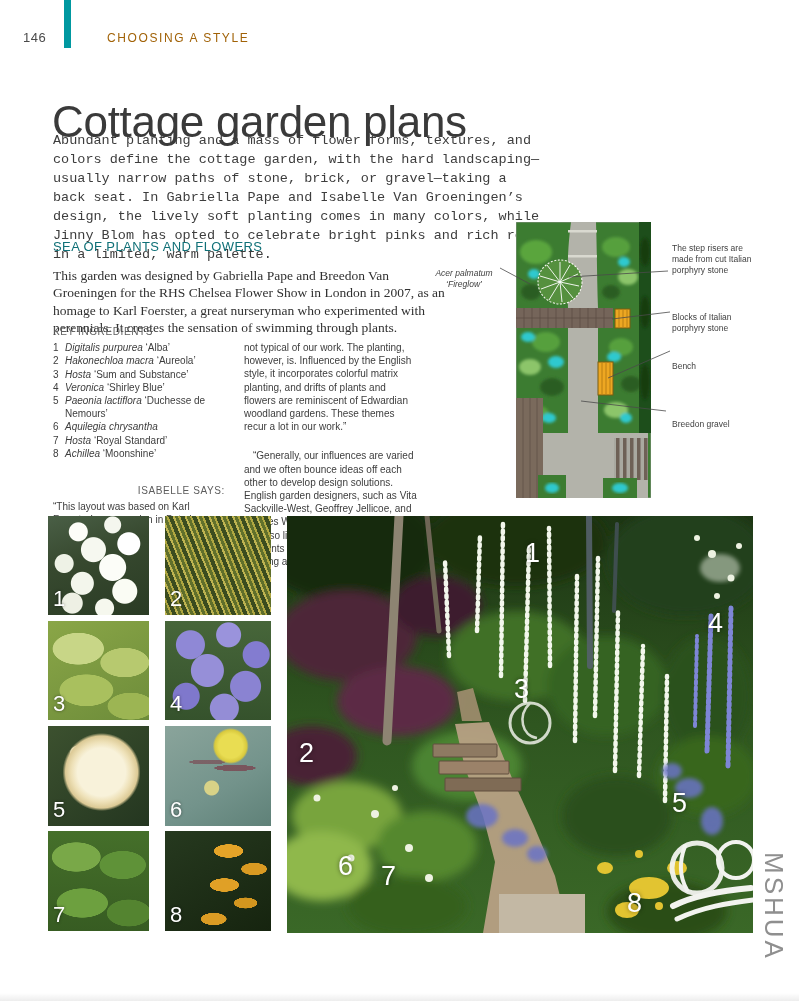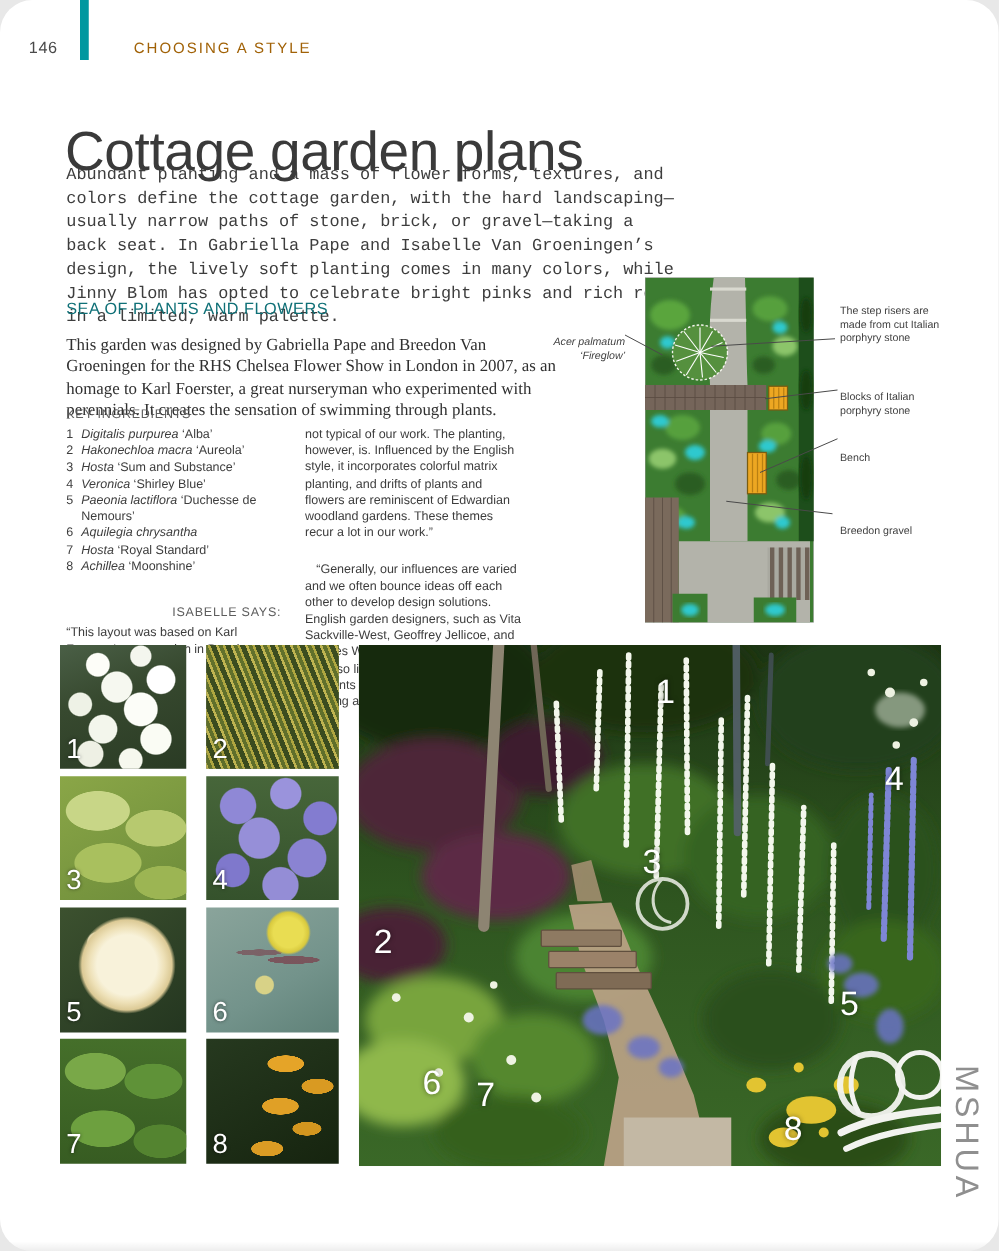--- a/index.html
+++ b/index.html
@@ -1,17 +1,17 @@
 <!DOCTYPE html>
 <html><head>
 <meta charset="utf-8">
 <style>
   html,body{margin:0;padding:0;background:#e8e8e8;}
   .page{position:relative;width:799px;height:1001px;background:#ffffff;overflow:hidden;
-        font-family:"Liberation Sans",sans-serif;color:#3e3e3e;border-radius:26px;}
+        font-family:"Liberation Sans",sans-serif;color:#3e3e3e;}
   .page-edge{position:absolute;left:0;bottom:0;width:100%;height:8px;
         background:linear-gradient(rgba(0,0,0,0),rgba(0,0,0,0.07));}
 
   
   .folio{position:absolute;left:23px;top:30px;font-size:13px;color:#4a4a4a;letter-spacing:.5px;}
   .teal-bar{position:absolute;left:64px;top:0;width:7px;height:48px;background:#0098a0;}
   .running-head{position:absolute;left:79px;top:31px;font-size:12px;color:#a16207;letter-spacing:1.6px;margin-left:28px;}
 
   .title{position:absolute;left:52px;top:68px;font-size:44px;font-weight:400;color:#3a3a3a;letter-spacing:-.3px;}
   .intro{position:absolute;left:53px;top:117px;width:487px;font-size:13.5px;line-height:19px;color:#3d3d3d;font-family:Liberation Mono, monospace;}
@@ -30,21 +30,21 @@
   .isabelle-head{margin-top:24px;text-align:right;}
   .quote{margin:0;}
   .midcol{position:absolute;left:228px;top:325px;width:208px;font-size:10px;line-height:13.2px;color:#3d3d3d;}
   .midcol p{margin:16px;}
   .midcol p.p2{text-indent:9px;}
 
   
   .plan-svg{position:absolute;left:516px;top:222px;width:135px;height:276px;}
   .ann-svg{position:absolute;left:430px;top:220px;width:369px;height:290px;pointer-events:none;}
   .plan-label{position:absolute;font-size:8.5px;line-height:11px;color:#3f3f3f;margin-top:16px;}
-  .lab-acer{left:428px;top:252px;width:72px;text-align:right;font-style:italic;}
+  .lab-acer{left:428px;top:252px;width:72px;text-align:center;font-style:italic;}
   .lab-risers{left:672px;top:227px;width:82px;}
   .lab-blocks{left:672px;top:296px;width:92px;}
   .lab-bench{left:672px;top:345px;width:60px;}
   .lab-gravel{left:672px;top:403px;width:92px;}
 
   
   .thumb{position:absolute;overflow:hidden;}
   .tnum{position:absolute;left:5px;bottom:3px;color:#fff;font-size:22px;font-weight:400;
         text-shadow:0 0 3px rgba(0,0,0,.55);}
   .t1{left:48px;top:516px;width:101px;height:99px;background:

